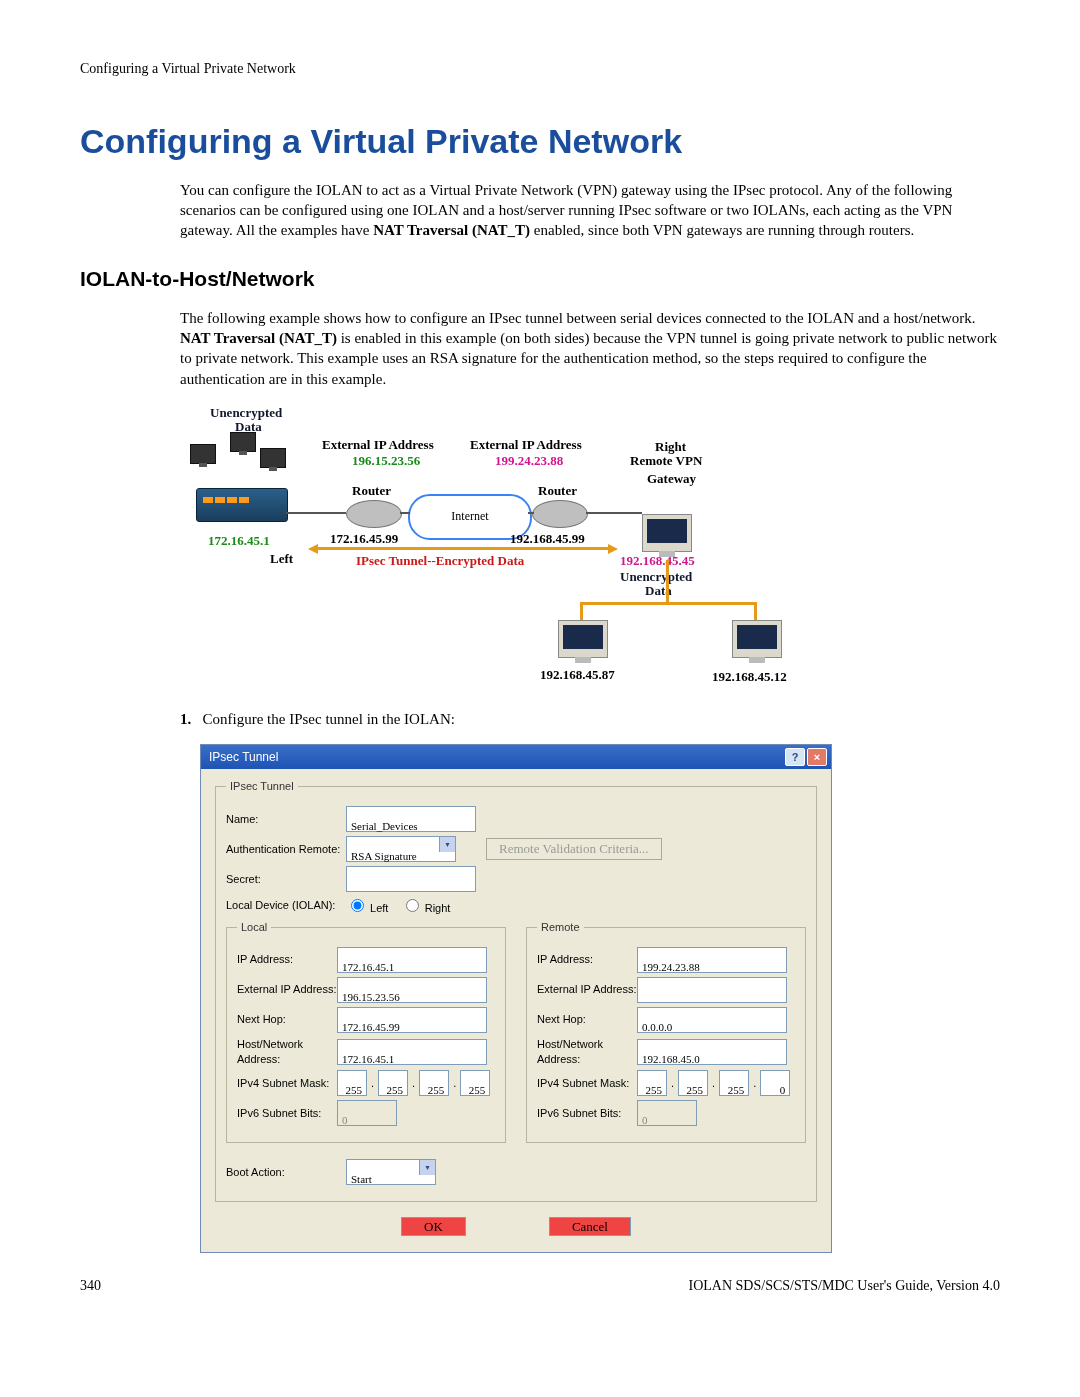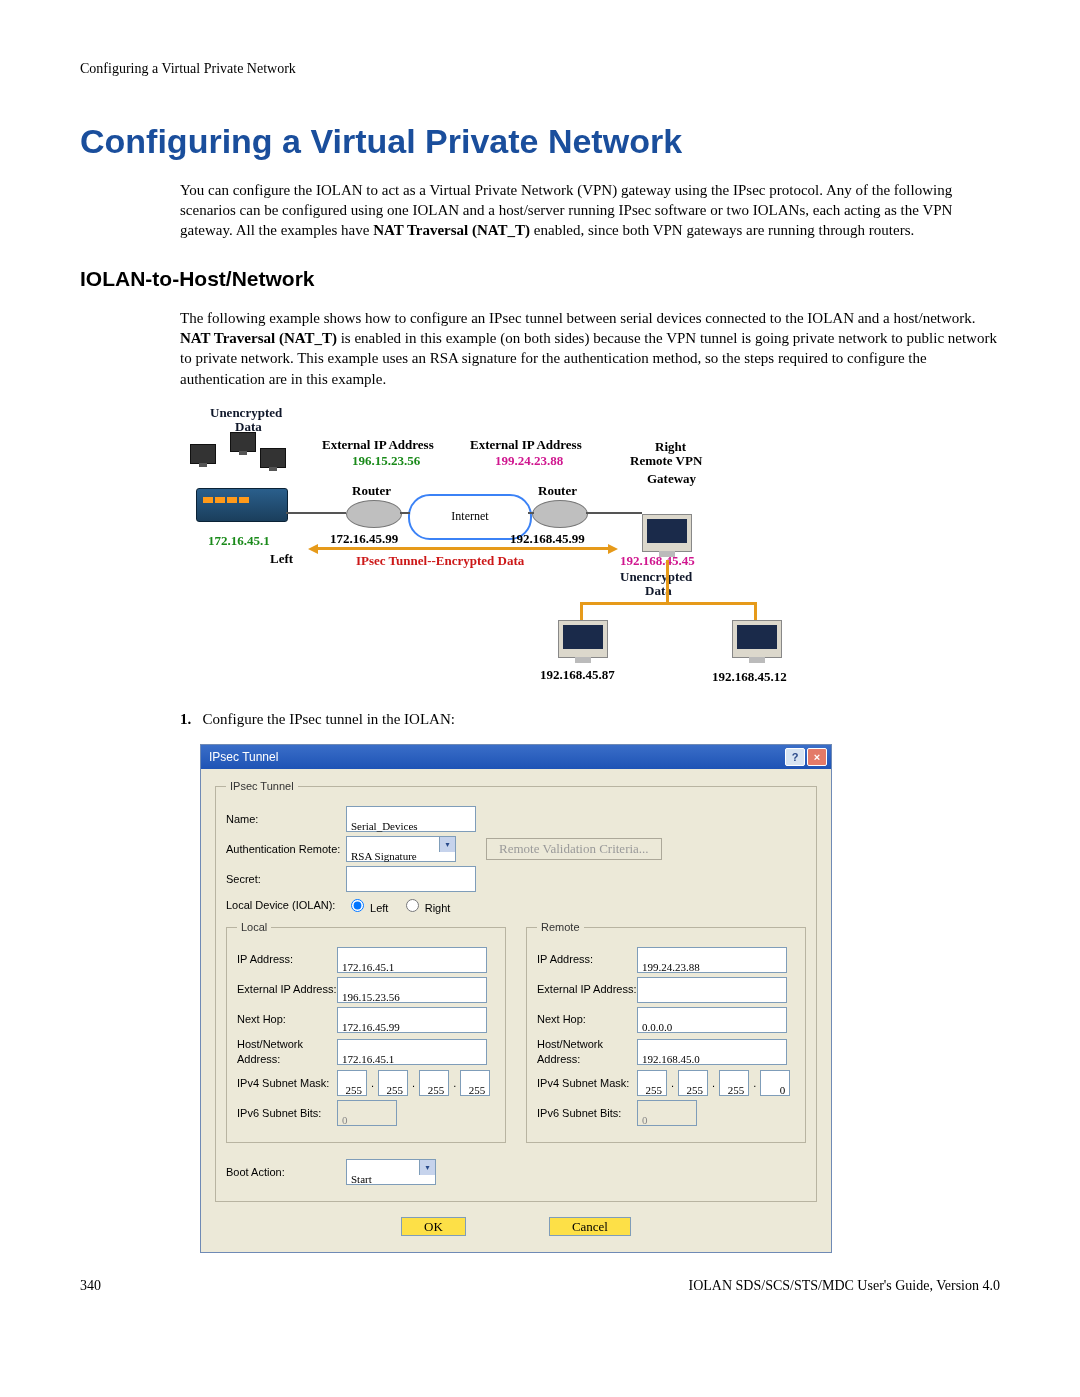--- a/index.html
+++ b/index.html
@@ -126,21 +126,21 @@
   .sel { width:110px; position:relative; display:inline-block; }
   .sel .arrow{
     position:absolute; right:1px; top:1px; width:15px; height:15px;
     background:#c6d3ec; border-left:1px solid #7f9db9; color:#2a4a8a;
     font-size:8px; text-align:center; line-height:15px;
   }
   .btn {
     background:#ece9d8; border:1px solid #aca899; padding:1px 12px;
     font-family:Tahoma; font-size:13px; color:#9a9a9a;
   }
-  .btn-enabled { color:#000; border:1px solid #7f9db9; background:#fde047; }
+  .btn-enabled { color:#000; border:1px solid #7f9db9; background:#ef4444; }
   .cols { display:flex; gap:20px; }
   .cols fieldset { flex:1; }
   .mask { display:flex; gap:4px; align-items:center; }
   .mask .inp{ width:30px; text-align:right; }
   .dlg-actions { text-align:center; padding:6px 0 2px 0; }
   .dlg-actions .btn-enabled { padding:1px 22px; margin:0 40px; }
 
   .footer {
     display:flex; justify-content:space-between;
     font-size:14px; margin-top:24px; font-family:"Times New Roman", serif;

